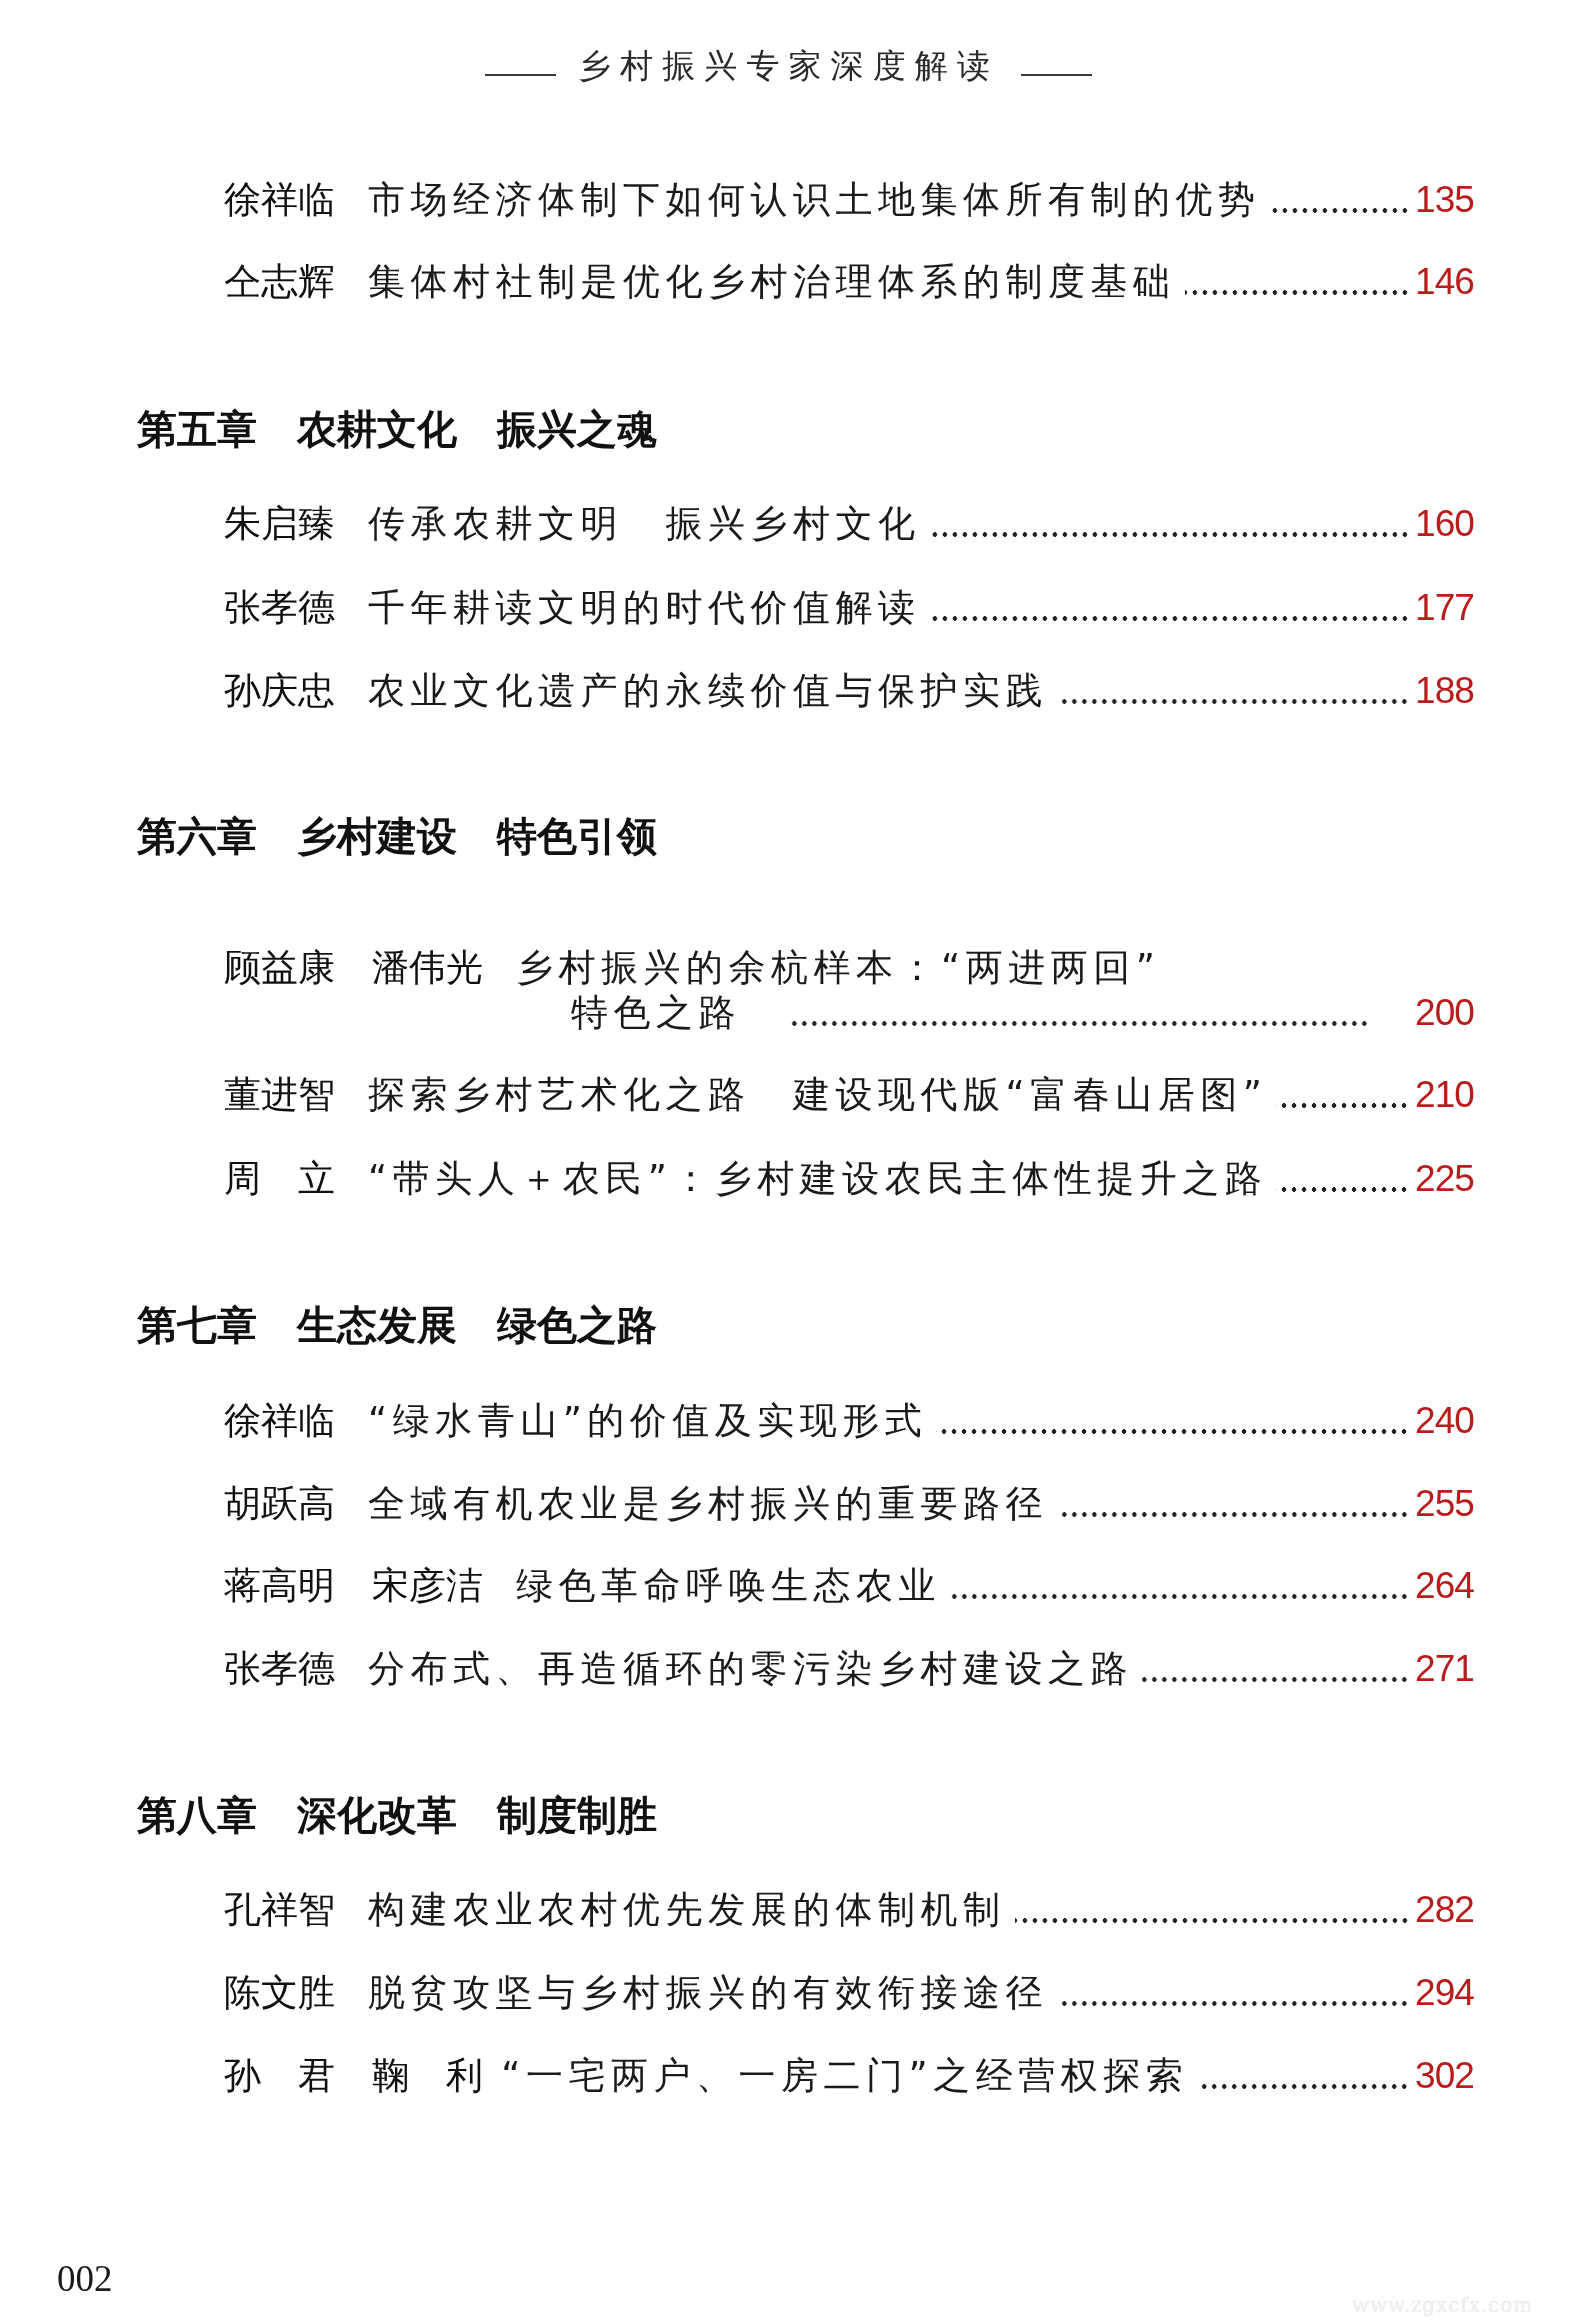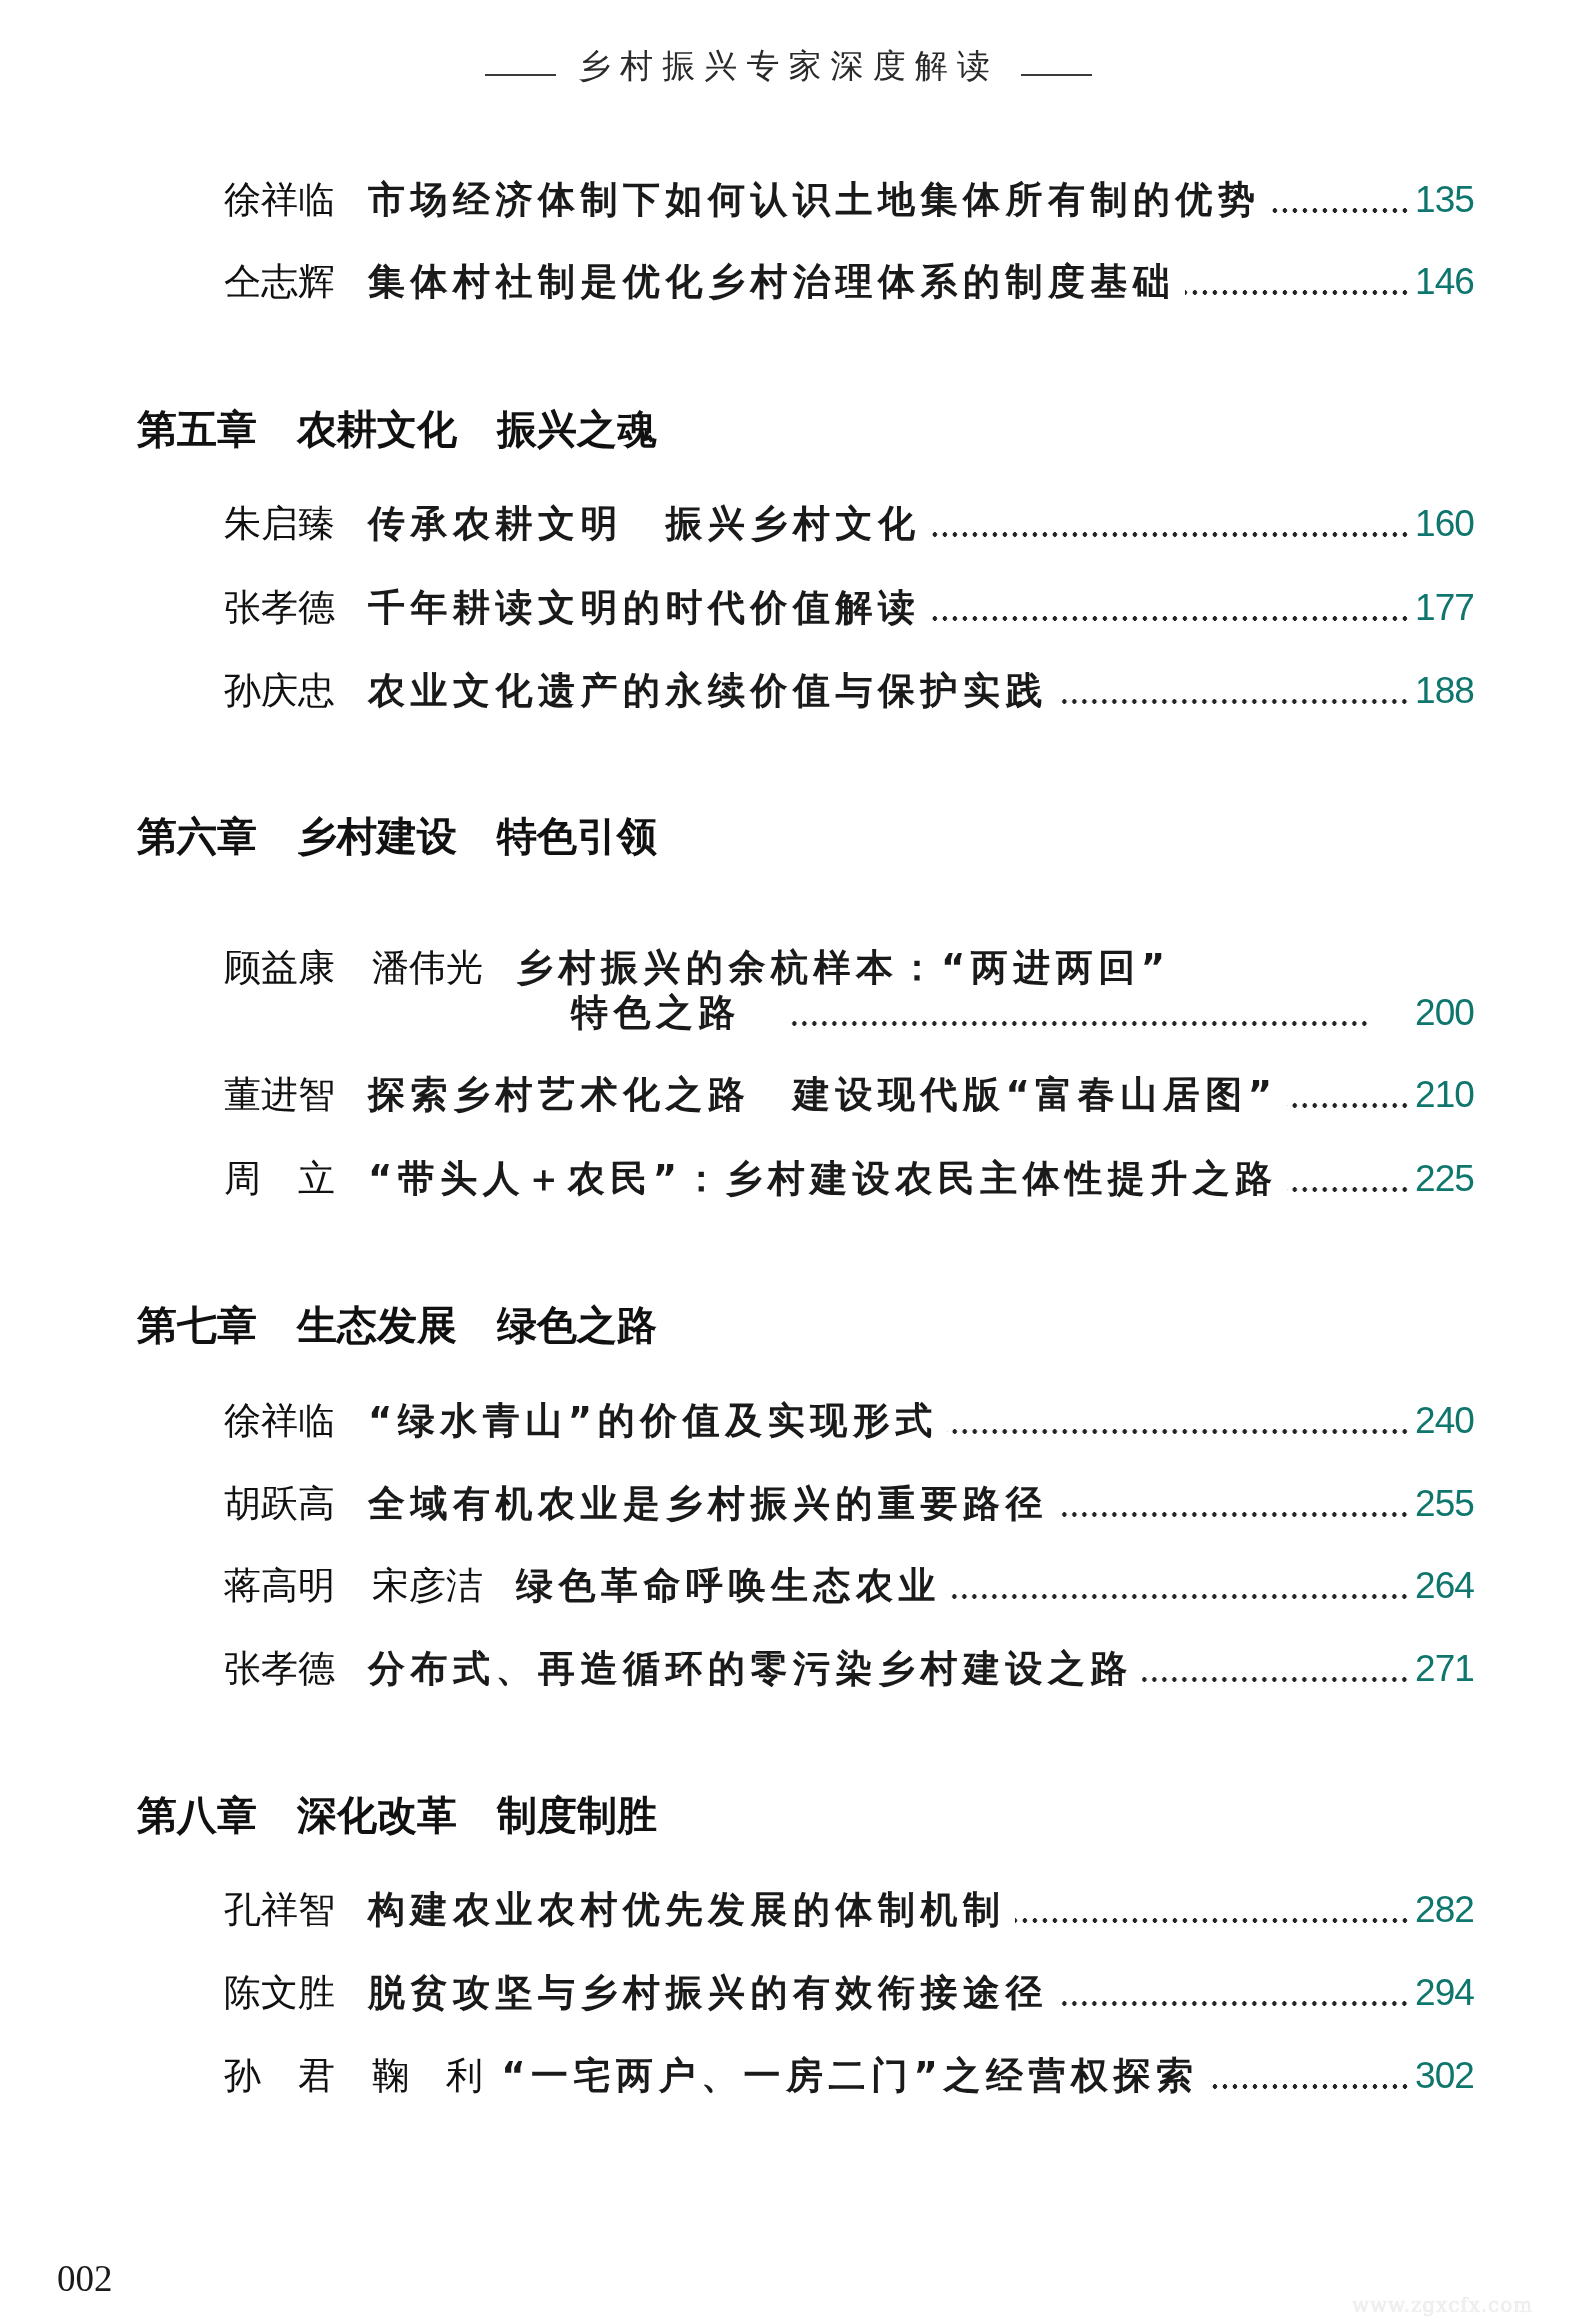--- a/index.html
+++ b/index.html
@@ -64,37 +64,37 @@
     .entry .author {
       flex: 0 0 auto;
       color: #111;
       font-family: "DejaVu Sans", sans-serif;
       letter-spacing: 0px;
     }
     .entry .title {
       flex: 0 0 auto;
       letter-spacing: 5.5px;
       color: #1a1a1a;
-      font-weight: 700;
+      font-weight: 400;
     }
     .entry .leader {
       flex: 1 1 auto;
       margin: 0 5.5px 11px 9.1px;
       height: 7.3px;
       background-image: radial-gradient(circle, #222 2.2px, transparent 2.6px);
       background-size: 10px 7.3px;
       background-repeat: repeat-x;
       background-position: right center;
     }
     .entry .page {
       flex: 0 0 auto;
       font-family: "Liberation Sans", sans-serif;
       font-size: 37px;
       letter-spacing: -0.9px;
-      color: #0f766e;
+      color: #b91c1c;
     }
     .entry.continuation {
       left: 571px;
       width: 903px;
       gap: 40px;
     }
     .page-number {
       position: absolute;
       left: 57px;
       top: 2257px;

